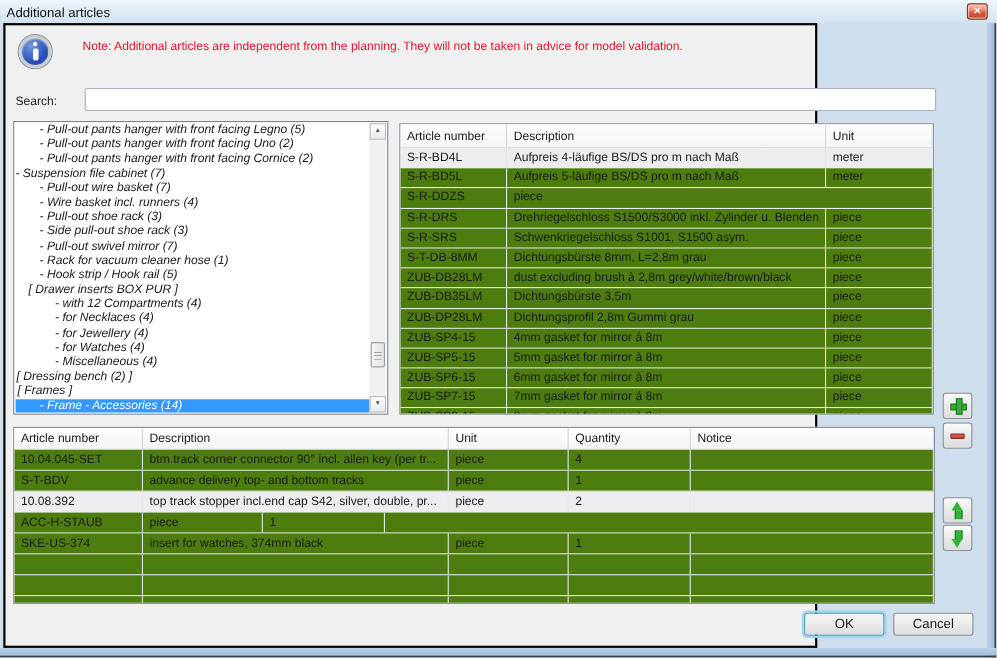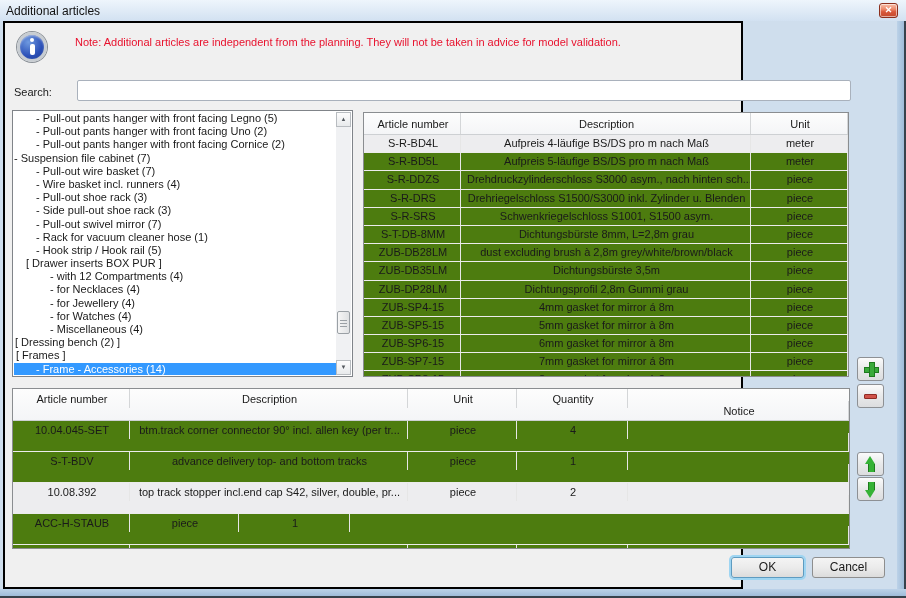--- a/index.html
+++ b/index.html
@@ -42,46 +42,46 @@
     position:absolute;left:72px;top:57px;width:774px;height:21px;
     border:1px solid #a9b1bc;border-radius:2px;background:#fff;
     font-family:"Liberation Sans",sans-serif;font-size:11px;padding:0 4px;outline:none;
   }
   
   .tree{
     position:absolute;left:7px;top:87px;width:341px;height:267px;
     background:#fff;border:1px solid #808489;overflow:hidden;
   }
   .tree-items{position:absolute;left:1px;top:1px;right:16px;bottom:1px;overflow:hidden;}
-  .tree-item{height:13.2px;line-height:13.2px;white-space:nowrap;overflow:hidden;cursor:default;}
+  .tree-item{height:13.2px;line-height:13.2px;white-space:nowrap;overflow:hidden;cursor:default;font-style:italic;}
   .tree-item.selected{background:#3399ff;color:#fff;}
   
   .sbar{position:absolute;top:1px;right:1px;bottom:1px;width:15px;background:#f0f1f3;}
   .sbar-btn{position:absolute;left:0;width:15px;height:15px;background:linear-gradient(#fdfdfd,#e8eaec);border:1px solid #b8bcc0;color:#53585e;font-size:6px;line-height:13px;text-align:center;}
   .sbar-btn.up{top:0;}
   .sbar-btn.down{bottom:0;}
   .sbar-thumb{position:absolute;left:1px;top:199px;width:13px;height:23px;background:linear-gradient(90deg,#f6f6f6,#dfe1e3);border:1px solid #9aa0a5;border-radius:2px;}
   .sbar-thumb::after{content:"";position:absolute;left:2px;right:2px;top:8px;height:7px;
     background:repeating-linear-gradient(#9aa0a5 0 1px,transparent 1px 3px);}
   
-  .gtable{position:absolute;background:#fff;border:1px solid #8a8d90;overflow:hidden;text-align:center;}
+  .gtable{position:absolute;background:#fff;border:1px solid #8a8d90;overflow:hidden;}
   #articles-table{left:358px;top:89px;width:486px;height:265px;}
   #selected-table{left:7px;top:365px;width:838px;height:161px;}
   .t-header{display:flex;background:linear-gradient(#fdfdfd,#f4f5f7);border-bottom:1px solid #cdd0d3;}
   .t-hcell{padding:3px 4px 2px 6px;border-right:1px solid #d4d6d8;white-space:nowrap;overflow:hidden;}
   .t-row{display:flex;border-bottom:1px solid #ececec;background:#4d7c0f;}
   .t-row.hl{background:#ededef;}
   .t-cell{padding:0 4px 0 6px;border-right:1px solid #e6e6e6;white-space:nowrap;overflow:hidden;}
   #articles-table .t-hcell{height:21px;line-height:17px;}
   #articles-table .t-cell{height:17.2px;line-height:17.2px;}
   #selected-table .t-hcell{height:19px;line-height:15px;}
   #selected-table .t-cell{height:18px;line-height:18px;}
   #articles-table .c0{width:97px;}   #articles-table .c1{width:290px;} #articles-table .c2{flex:1;}
   #selected-table .c0{width:117px;}  #selected-table .c1{width:278px;} #selected-table .c2{width:109px;}
-  #selected-table .c3{width:111px;}  #selected-table .c4{flex:1;margin-top:12px;}
+  #selected-table .c3{width:111px;}  #selected-table .c4{flex:1;}
   
   .act-btn{
     position:absolute;left:852px;width:27px;height:24px;border:1px solid #8d9094;border-radius:3px;
     background:linear-gradient(#fbfbfb,#e8e9ea 50%,#dcdddf);cursor:default;
   }
   #btn-add{top:334px;} #btn-remove{top:361px;} #btn-move-up{top:429px;} #btn-move-down{top:454px;}
   .icon-plus{position:absolute;left:6px;top:4px;width:13px;height:13px;}
   .icon-plus::before{content:"";position:absolute;left:0;top:4.5px;width:13px;height:4px;background:#3aא;}
   .icon-plus::before{content:"";position:absolute;left:0;top:4.5px;width:13px;height:4px;background:#3aaa3a;border:1px solid #1f7a1f;}
   .icon-plus::after{content:"";position:absolute;left:4.5px;top:0;width:4px;height:13px;background:#3aaa3a;border:1px solid #1f7a1f;}
@@ -163,21 +163,20 @@
           <div class="t-cell c1">Aufpreis 4-läufige BS/DS pro m nach Maß</div>
           <div class="t-cell c2">meter</div>
         </div>
         <div class="t-row">
           <div class="t-cell c0">S-R-BD5L</div>
           <div class="t-cell c1">Aufpreis 5-läufige BS/DS pro m nach Maß</div>
           <div class="t-cell c2">meter</div>
         </div>
         <div class="t-row">
           <div class="t-cell c0">S-R-DDZS</div>
-          <div class="t-cell c1">Drehdruckzylinderschloss S3000 asym., nach hinten sch...</div>
           <div class="t-cell c2">piece</div>
         </div>
         <div class="t-row">
           <div class="t-cell c0">S-R-DRS</div>
           <div class="t-cell c1">Drehriegelschloss S1500/S3000 inkl. Zylinder u. Blenden</div>
           <div class="t-cell c2">piece</div>
         </div>
         <div class="t-row">
           <div class="t-cell c0">S-R-SRS</div>
           <div class="t-cell c1">Schwenkriegelschloss S1001, S1500 asym.</div>

